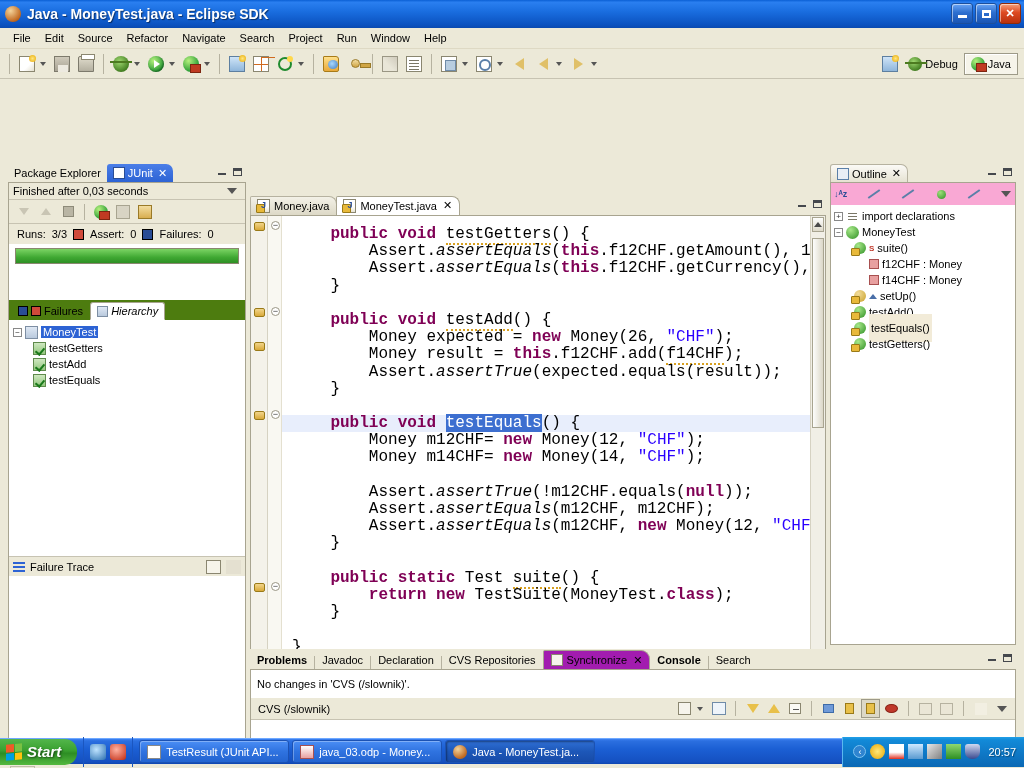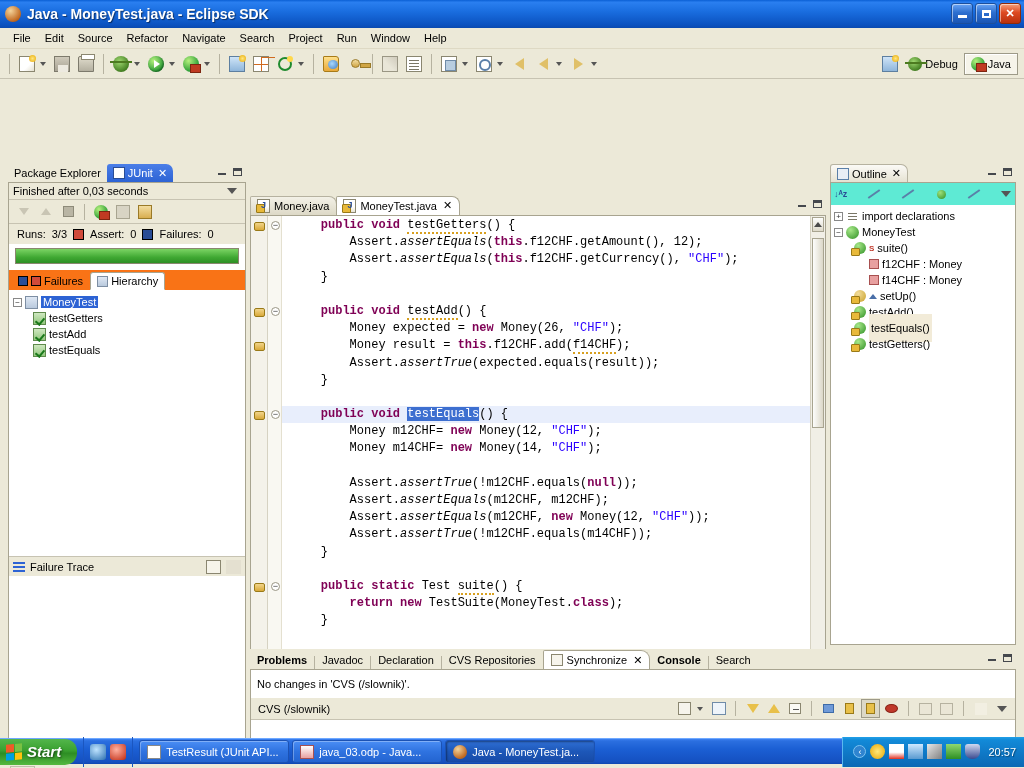--- a/index.html
+++ b/index.html
@@ -136,23 +136,23 @@
   .arw-dn-g, .arw-up-g { width:0;height:0;border-left:5px solid transparent;border-right:5px solid transparent;}
   .arw-dn-g{border-top:7px solid #c9c5b4;}
   .arw-up-g{border-bottom:7px solid #c9c5b4;}
   .sq-stop{width:11px;height:11px;background:#b9b5a4;border:1px solid #8d8a79;}
   #junit-counts { background:#ece9d8; display:flex;align-items:center;gap:6px;padding:4px 8px;font-size:11px;}
   .badge-sq{width:11px;height:11px;display:inline-block;border:1px solid #000;}
   .sq-err{background:#d04a3a;}
   .sq-fail{background:#2a4d96;}
   #progbar { margin: 4px 6px 6px 6px; height: 16px; background: #fff; border: 1px solid #8a8670; }
   #progbar .fill { height: 100%; background: linear-gradient(to bottom,#7bd464,#3fa832 60%,#2e8f24); width: 100%; }
-  .subtabs { display: flex; align-items: flex-end; height: 20px; background:#f97316; padding-left: 2px;}
+  .subtabs { display: flex; align-items: flex-end; height: 20px; background:#4d7c0f; padding-left: 2px; margin-top: 30px;}
   .stab { display:flex;align-items:center;gap:3px;padding:2px 6px;font-size:11px;border:1px solid transparent;}
-  .stab.active{ background:#fff; border-color:#a8a490; border-bottom-color:#fff; border-radius:3px 3px 0 0;}
+  .stab.active{ background:#fff; border-color:#a8a490; border-bottom-color:#fff; border-radius:3px 3px 0 0;font-style:italic;}
   #junit-tree { background:#fff; flex: 1; padding: 4px 0 0 4px; font-size: 11px; overflow: hidden;}
   .tnode { display:flex; align-items:center; gap:3px; height: 16px; padding-left: 0; }
   .texp { width:9px;height:9px;border:1px solid #888;background:#fff;font-size:8px;line-height:7px;text-align:center;color:#333;}
   .tico-test { width:13px;height:13px;background:linear-gradient(to bottom,#cfe8c0,#93c77e);border:1px solid #5f8a4c; position:relative;}
   .tico-test:after{content:"";position:absolute;left:3px;top:3px;width:4px;height:7px;border:solid #1b7a1b;border-width:0 2px 2px 0;transform:rotate(40deg);}
   .tico-cls { width:13px;height:13px;background:linear-gradient(to bottom,#dfe8f4,#b9c9dd);border:1px solid #7d8ea3;}
   .sel-blue { background:#2d63d4; color:#fff; padding: 0 2px; }
   #failure-trace-hdr { background:#ece9d8; border-top:1px solid #c7c3b2; height:20px; display:flex;align-items:center;padding:0 4px;gap:5px;}
   .ft-ico { width:12px;height:10px; background: repeating-linear-gradient(to bottom,#2d63d4 0 2px,#ece9d8 2px 4px); }
   
@@ -165,61 +165,61 @@
   .jfile-ico{width:13px;height:14px;background:linear-gradient(to bottom,#fff 55%,#e8e4d4);border:1px solid #8a8670;position:relative;}
   .jfile-ico:after{content:"J";position:absolute;left:3px;top:0px;font-size:9px;color:#2a4d96;font-weight:bold;}
   .jfile-ico:before{content:"";position:absolute;left:-2px;bottom:-1px;width:7px;height:7px;background:#e8b93a;border:1px solid #9a7a18;border-radius:1px;}
   #code-area { background:#fff; border:1px solid #a8a490; height: 460px; display:flex; position:relative;}
   #ruler-left { width: 17px; background:#f4f2ea; border-right:1px solid #d6d2c2; position:relative;}
   #fold-col { width: 14px; background:#f9f8f2; border-right:1px solid #e4e0d0; position:relative;}
   .fold {
     position:absolute; left:3px; width:9px;height:9px;border:1px solid #9a9684;background:#fff;border-radius:50%;
     font-size:9px; line-height:7px; text-align:center; color:#333;
   }
-  #code-text { flex:1; position:relative; overflow:hidden; font-family:"Liberation Mono", monospace; font-size:12px; line-height:17.2px; padding-top:1px;}
+  #code-text { flex:1; position:relative; overflow:hidden; font-family:"Liberation Mono", monospace; font-size:16px; line-height:17.2px; padding-top:10px;}
   .cline { white-space: pre; padding-left: 10px; height: 17.2px; }
   .cline.hl { background:#e8eefc; }
   .kw { color:#7f0055; font-weight:bold; }
   .mth { color:#000; font-style: italic; }
   .str { color:#2a00ff; }
   .sel { background:#3d6fd0; color:#fff; }
   .squig { border-bottom: 2px dotted #d8a020; }
   #vscroll { width:15px; background:#f1efe6; border-left:1px solid #d6d2c2; position:relative;}
   #vscroll .thumb{ position:absolute; left:1px; right:1px; top:22px; height:190px; background:linear-gradient(to right,#fdfdfc,#dcd8c8); border:1px solid #a8a490;}
   .sc-arrow{ position:absolute;left:1px;right:1px;height:15px;background:linear-gradient(to bottom,#fdfdfc,#ddd9c9);border:1px solid #a8a490;display:flex;align-items:center;justify-content:center;}
   .ca-up{width:0;height:0;border-left:4px solid transparent;border-right:4px solid transparent;border-bottom:5px solid #4a4a4a;}
   .ca-dn{width:0;height:0;border-left:4px solid transparent;border-right:4px solid transparent;border-top:5px solid #4a4a4a;}
   .ca-lf{width:0;height:0;border-top:4px solid transparent;border-bottom:4px solid transparent;border-right:5px solid #4a4a4a;}
   .ca-rt{width:0;height:0;border-top:4px solid transparent;border-bottom:4px solid transparent;border-left:5px solid #4a4a4a;}
   #hscroll { height:15px; background:#f1efe6; border-top:1px solid #d6d2c2; position:relative; border:1px solid #a8a490; border-top:none;}
   .mark-red{position:absolute;left:3px;width:11px;height:9px;background:linear-gradient(to bottom,#f2d58a,#d9a93a);border:1px solid #9a7a18;border-radius:2px;}
   
   #outline { left: 830px; top: 84px; width: 186px; height: 482px; }
-  #outline-toolbar{ background:#5eead4; height:22px; display:flex;align-items:center;justify-content:flex-end;padding:0 3px;gap:20px;}
+  #outline-toolbar{ background:#f9a8d4; height:22px; display:flex;align-items:center;justify-content:flex-end;padding:0 3px;gap:20px;}
   .oti{width:18px;height:18px;display:flex;align-items:center;justify-content:center;position:relative;}
   .sortaz{font-size:9px;color:#2a4d96;font-weight:bold;}
   .slash{width:14px;height:2px;background:#5a7fa8;transform:rotate(-35deg);}
   .dot-g{width:9px;height:9px;border-radius:50%;background:radial-gradient(circle at 35% 30%,#9fe07a,#2e8f24);}
   #outline-tree{ background:#fff; flex:1; font-size:11px; padding:3px 0 0 3px; }
   .onode{ display:flex;align-items:center;gap:3px;height:16px; }
   .oico-imp{width:13px;height:13px;background:#fff;position:relative;}
   .oico-imp:after{content:"";position:absolute;left:2px;top:3px;width:9px;height:1px;background:#7a7768;box-shadow:0 3px 0 #7a7768,0 6px 0 #7a7768;}
   .oico-cls{width:13px;height:13px;border-radius:50%;background:radial-gradient(circle at 35% 30%,#a8e88a,#2e8f24);position:relative;}
   .oico-mth{width:12px;height:12px;border-radius:50%;background:radial-gradient(circle at 35% 30%,#a8e88a,#2e8f24);position:relative;}
   .oico-mth:after{content:"";position:absolute;left:-3px;bottom:-2px;width:7px;height:6px;background:#e8b93a;border:1px solid #9a7a18;border-radius:1px;}
   .oico-fld{width:10px;height:10px;background:#e8a0a0;border:1px solid #a85050;}
   .obadge-s{font-size:8px;color:#c0392b;font-weight:bold;}
   .otri{width:0;height:0;border-left:4px solid transparent;border-right:4px solid transparent;border-bottom:5px solid #4a6fa8;}
   .ohl{background:#f2ebd8;padding:8px 2px;}
   
   #bottom { left: 250px; top: 570px; width: 766px; height: 138px; }
   .btabs{ height:20px; display:flex; align-items:flex-end; position:relative; }
   .btab{ display:flex;align-items:center;gap:4px;padding:2px 7px;font-size:11px;height:19px;margin-top:20px; }
   .btab.bold{ font-weight:bold; }
-  .btab.active{ background:#ffffff; border:1px solid #a8a490; border-bottom:none; border-radius:2px 9px 0 0;}
+  .btab.active{ background:#a21caf; border:1px solid #a8a490; border-bottom:none; border-radius:2px 9px 0 0;}
   .btab-sep{width:1px;height:13px;background:#b6b2a0;}
   #sync-body{ background:#fff; border:1px solid #a8a490; flex:1; }
   #sync-tb{ height:22px; background:#ece9d8; border-bottom:1px solid #c7c3b2; display:flex;align-items:center;justify-content:flex-end;padding:0 4px;gap:2px;}
   .sti{width:19px;height:19px;display:flex;align-items:center;justify-content:center;position:relative;}
   .sti.pressed{ background:#dcd8c6; border:1px solid #9d9a88; }
   .arw-dn-y{width:0;height:0;border-left:6px solid transparent;border-right:6px solid transparent;border-top:9px solid #e8c04a;}
   .arw-up-y{width:0;height:0;border-left:6px solid transparent;border-right:6px solid transparent;border-bottom:9px solid #e8c04a;}
   .box-min{width:12px;height:11px;border:1px solid #8a8670;background:#fbfaf4;position:relative;}
   .box-min:after{content:"";position:absolute;left:3px;top:5px;width:6px;height:1px;background:#555;}
   .blue-sq{width:11px;height:9px;background:#6f9ad8;border:1px solid #3e6ba8;}
@@ -542,21 +542,20 @@
           <div class="cline"><span>        Assert.</span><span class="mth">assertTrue</span><span>(expected.equals(result));</span></div>
           <div class="cline"><span>    }</span></div>
           <div class="cline">&nbsp;</div>
           <div class="cline hl"><span>    </span><span class="kw">public</span><span> </span><span class="kw">void</span><span> </span><span class="sel">testEquals</span><span>() {</span></div>
           <div class="cline"><span>        Money m12CHF= </span><span class="kw">new</span><span> Money(12, </span><span class="str">"CHF"</span><span>);</span></div>
           <div class="cline"><span>        Money m14CHF= </span><span class="kw">new</span><span> Money(14, </span><span class="str">"CHF"</span><span>);</span></div>
           <div class="cline">&nbsp;</div>
           <div class="cline"><span>        Assert.</span><span class="mth">assertTrue</span><span>(!m12CHF.equals(</span><span class="kw">null</span><span>));</span></div>
           <div class="cline"><span>        Assert.</span><span class="mth">assertEquals</span><span>(m12CHF, m12CHF);</span></div>
           <div class="cline"><span>        Assert.</span><span class="mth">assertEquals</span><span>(m12CHF, </span><span class="kw">new</span><span> Money(12, </span><span class="str">"CHF"</span><span>));</span></div>
-          <div class="cline"><span>        Assert.</span><span class="mth">assertTrue</span><span>(!m12CHF.equals(m14CHF));</span></div>
           <div class="cline"><span>    }</span></div>
           <div class="cline">&nbsp;</div>
           <div class="cline"><span>    </span><span class="kw">public</span><span> </span><span class="kw">static</span><span> Test </span><span class="squig">suite</span><span>() {</span></div>
           <div class="cline"><span>        </span><span class="kw">return</span><span> </span><span class="kw">new</span><span> TestSuite(MoneyTest.</span><span class="kw">class</span><span>);</span></div>
           <div class="cline"><span>    }</span></div>
           <div class="cline">&nbsp;</div>
           <div class="cline"><span>}</span></div>
         </div>
       <div id="vscroll">
         <div class="sc-arrow" style="top:1px">
@@ -781,21 +780,21 @@
     <span class="qli" style="background:radial-gradient(circle at 40% 35%,#bfe4ff,#2a6fb0)"></span>
     <span class="qli" style="background:radial-gradient(circle at 40% 35%,#ffb0a0,#c02a10)"></span>
   </div>
   <div id="tasks">
     <div class="task">
       <span style="width:14px;height:14px;background:#fff;border:1px solid #888;flex:0 0 auto"></span>
       <span class="tl">TestResult (JUnit API...</span>
     </div>
     <div class="task">
       <span style="width:14px;height:14px;background:linear-gradient(to bottom,#fff,#e8a0a0);border:1px solid #a85050;flex:0 0 auto"></span>
-      <span class="tl">java_03.odp - Java...</span>
+      <span class="tl">java_03.odp - Money...</span>
     </div>
     <div class="task active">
       <span style="width:14px;height:14px;border-radius:50%;background:radial-gradient(circle at 35% 30%,#f3d39a,#c06820 70%);flex:0 0 auto"></span>
       <span class="tl">Java - MoneyTest.ja...</span>
     </div>
   </div>
   <div id="tray">
     <span class="chev">‹</span>
     <span class="trayico" style="border-radius:50%;background:radial-gradient(circle,#ffe87a,#e8a400)"></span>
     <span class="trayico" style="background:linear-gradient(to bottom,#fff 55%,#e03020)"></span>

